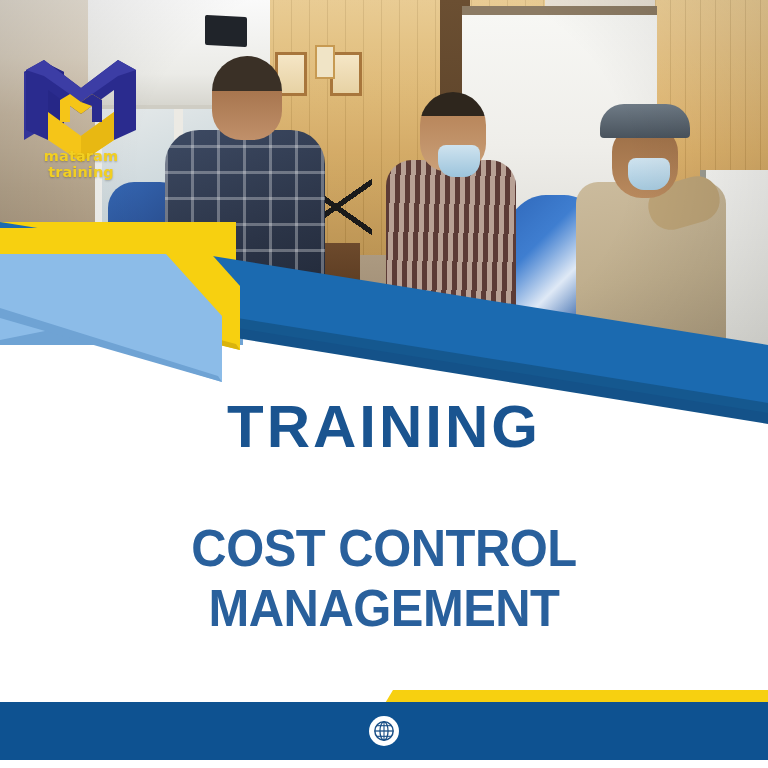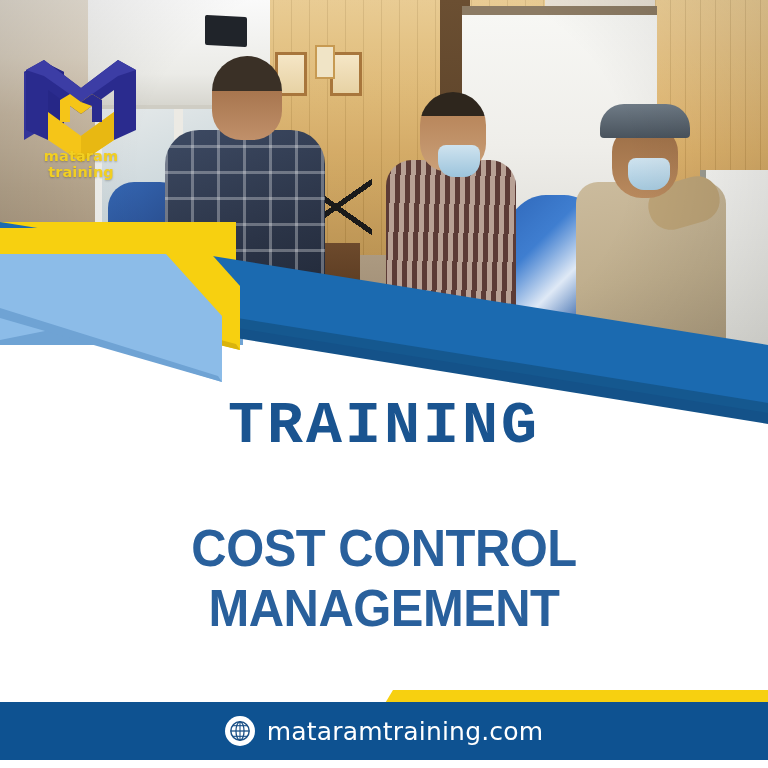--- a/index.html
+++ b/index.html
@@ -269,21 +269,21 @@
 
   
   .title-training {
     position: absolute;
     left: 0; right: 0; top: 392px;
     text-align: center;
     color: #1a5490;
     font-size: 60px;
     font-weight: 700;
     letter-spacing: 3px;
-    font-family: Liberation Mono, monospace;
+    font-family: Liberation Sans, sans-serif;
   }
   .title-main {
     position: absolute;
     left: 0; right: 0; top: 518px;
     text-align: center;
     color: #29609c;
     font-size: 52px;
     font-weight: 700;
     letter-spacing: -0.5px;
     font-family: "Liberation Sans Narrow", "Liberation Sans", sans-serif;
@@ -422,16 +422,15 @@
     <span class="globe-icon">
       <svg width="22" height="22" viewBox="0 0 24 24" xmlns="http://www.w3.org/2000/svg">
         <circle cx="12" cy="12" r="10" fill="none" stroke="#1a4f86" stroke-width="1.6"></circle>
         <ellipse cx="12" cy="12" rx="4.4" ry="10" fill="none" stroke="#1a4f86" stroke-width="1.4"></ellipse>
         <line x1="2" y1="12" x2="22" y2="12" stroke="#1a4f86" stroke-width="1.4"></line>
         <line x1="4" y1="6.2" x2="20" y2="6.2" stroke="#1a4f86" stroke-width="1.2"></line>
         <line x1="4" y1="17.8" x2="20" y2="17.8" stroke="#1a4f86" stroke-width="1.2"></line>
         <line x1="12" y1="2" x2="12" y2="22" stroke="#1a4f86" stroke-width="1.2"></line>
       </svg>
     </span>
-    <span class="footer-url">mataramtraining.com</span>
   </div>
 
 </div>
 
 </body></html>

